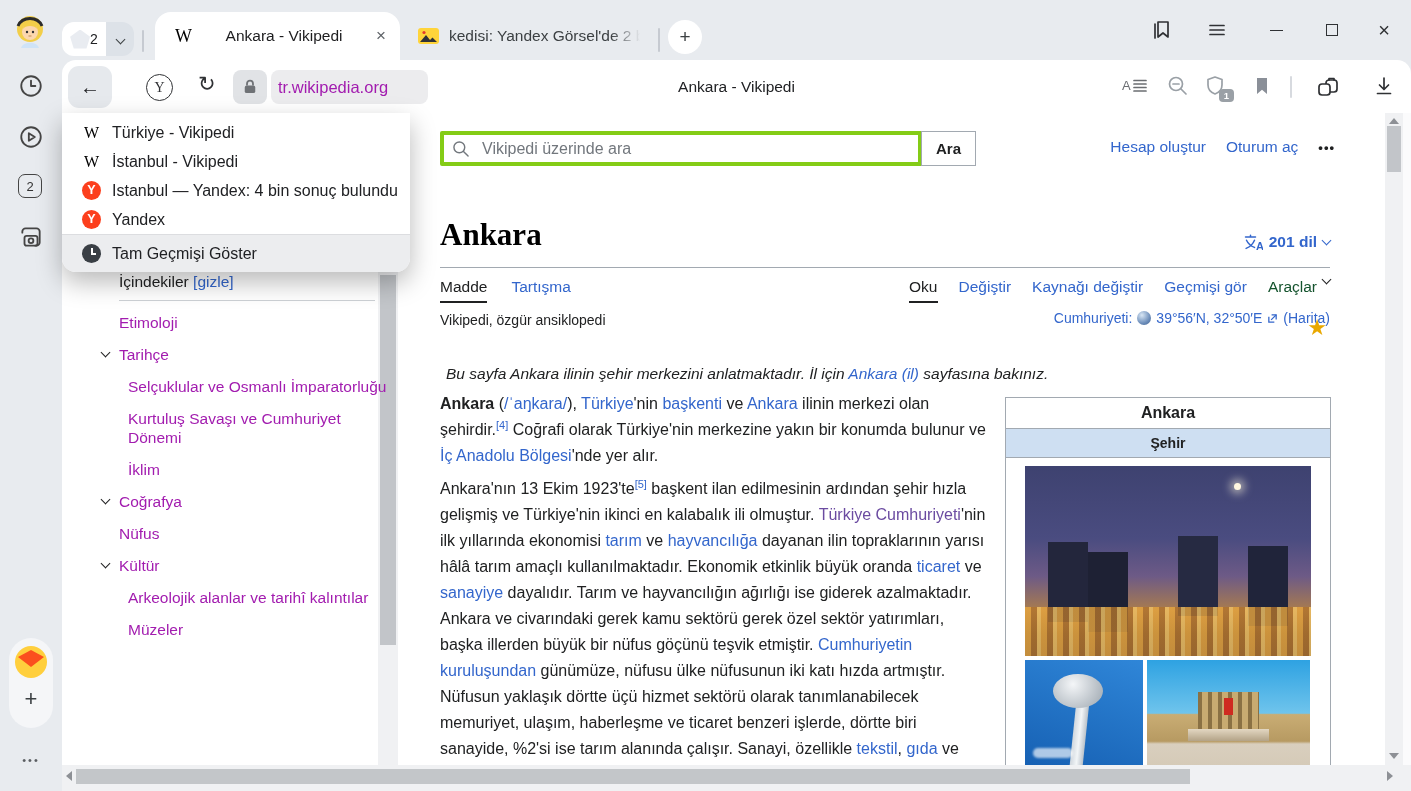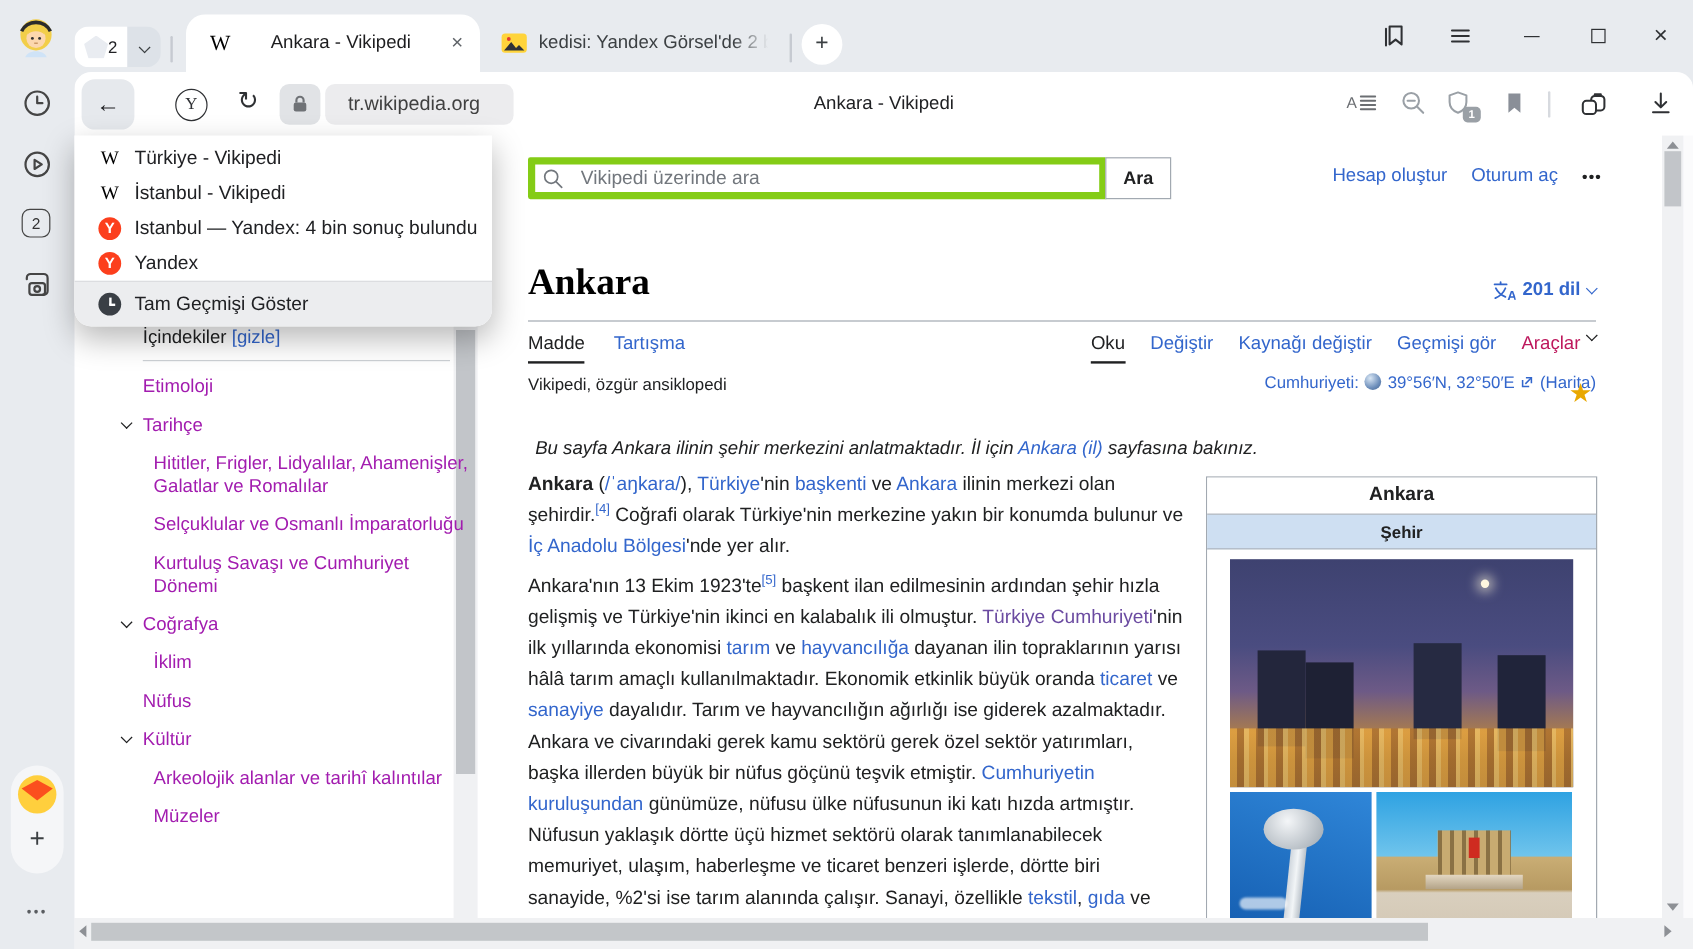--- a/index.html
+++ b/index.html
@@ -38,21 +38,21 @@
   #win-max i { display:block; width:12px; height:12px; border:1.7px solid #2f3134; }
   #win-close { font-size:20px; color:#2f3134; }
 
   
   #main { position:absolute; left:62px; top:60px; width:1349px; height:731px; background:#fff; border-radius:14px 14px 0 0; }
   #toolbar { position:absolute; left:0; top:0; width:100%; height:53px; }
   #back-btn { position:absolute; left:6px; top:6px; width:44px; height:42px; background:#e6e9ed; border-radius:11px; display:flex; align-items:center; justify-content:center; font-size:20px; color:#202124; cursor:pointer; }
   #ylogo { position:absolute; left:84px; top:14px; width:27px; height:27px; border:1.7px solid #2f3134; border-radius:50%; display:flex; align-items:center; justify-content:center; font-size:14px; color:#2f3134; font-family:"Liberation Serif",serif; cursor:pointer; }
   #reload { position:absolute; left:136px; top:12px; font-size:21px; color:#2f3134; cursor:pointer; }
   #lockchip { position:absolute; left:171px; top:10px; width:34px; height:34px; background:#e1e3e6; border-radius:8px; display:flex; align-items:center; justify-content:center; }
-  #urlpill { position:absolute; left:209px; top:10px; width:157px; height:34px; background:#ececee; border-radius:8px; font-size:16.5px; color:#404040; line-height:34px; padding-left:19px; }
+  #urlpill { position:absolute; left:209px; top:10px; width:157px; height:34px; background:#ececee; border-radius:8px; font-size:16.5px; color:#a21caf; line-height:34px; padding-left:7px; }
   #tb-title { position:absolute; left:0; right:0; top:0; height:53px; text-align:center; line-height:53px; font-size:15.5px; color:#202124; pointer-events:none; }
   .tb-ico { position:absolute; top:14px; cursor:pointer; }
   #shield-wrap { position:relative; }
   #shield-badge { position:absolute; right:-7px; bottom:-4px; width:15px; height:13px; background:#9aa0a6; border-radius:4px; color:#fff; font-size:9.5px; text-align:center; line-height:13px; font-weight:bold; }
 
   
   #vscroll { position:absolute; left:1323px; top:53px; width:18px; height:652px; background:#f0f1f3; }
   #vscroll .thumb { position:absolute; left:2px; top:13px; width:14px; height:46px; background:#c2c5c9; }
   #rstrip { position:absolute; left:1341px; top:53px; width:8px; height:652px; background:#fbfbfc; }
   #hscroll { position:absolute; left:0; top:705px; width:1349px; height:26px; background:#f0f1f3; }
@@ -72,39 +72,39 @@
 
   #toc { position:absolute; left:38px; top:160px; width:292px; font-size:15.5px; }
   .toc-h { padding-left:19px; color:#202122; }
   .toc-sep { border-top:1px solid #cdd1d5; margin:9px 0 12px 19px; width:256px; }
   .toc-item { line-height:19px; margin-bottom:13px; padding-left:19px; color:#a21caf; cursor:pointer; position:relative; }
   .toc-item.b { color:#202122; font-weight:bold; }
   .toc-item.sub { padding-left:28px; }
   .toc-chev { position:absolute; left:2px; top:4px; width:7px; height:7px; border-right:1.8px solid #202122; border-bottom:1.8px solid #202122; transform:rotate(45deg); }
 
   #searchbar { position:absolute; left:378px; top:18px; display:flex; }
-  #search-input { width:482px; height:35px; border:6px solid #84cc16; border-radius:2px 0 0 2px; padding:0 10px 0 38px; font-size:16px; color:#202122; font-family:"Liberation Sans",sans-serif; }
+  #search-input { width:482px; height:35px; border:4px solid #84cc16; border-radius:2px 0 0 2px; padding:0 10px 0 38px; font-size:16px; color:#202122; font-family:"Liberation Sans",sans-serif; }
   #search-input::placeholder { color:#72777d; }
   #search-mag { position:absolute; left:11px; top:8px; }
   #search-btn { width:55px; height:35px; border:1px solid #a2a9b1; margin-left:-1px; background:#fff; font-weight:bold; font-size:15px; color:#202122; font-family:"Liberation Sans",sans-serif; cursor:pointer; }
 
   #acct { position:absolute; right:50px; top:25px; display:flex; gap:20px; align-items:center; font-size:15.5px; }
   #acct-dots { color:#202122; font-size:13px; letter-spacing:1px; font-weight:bold; cursor:pointer; }
 
   #pg-title { position:absolute; left:378px; top:104px; font-family:"Liberation Serif", serif; font-size:31px; color:#000; }
   #lang-sel { position:absolute; right:55px; top:120px; display:flex; align-items:center; gap:6px; color:#3366cc; font-weight:bold; font-size:15.5px; cursor:pointer; }
   #lang-sel .chev { border-color:#3366cc; margin-top:-3px; }
   #title-hr { position:absolute; left:378px; right:55px; top:154px; border-top:1px solid #a2a9b1; }
 
   #pgtabs-l { position:absolute; left:378px; top:165px; display:flex; gap:24px; font-size:15.5px; }
   #pgtabs-r { position:absolute; right:55px; top:165px; display:flex; gap:21px; font-size:15.5px; align-items:center; }
   .ptab { cursor:pointer; }
   .ptab.on { color:#202122; position:relative; }
   .ptab.on::after { content:""; position:absolute; left:0; right:0; bottom:-7px; border-bottom:2.5px solid #202122; }
-  .ptab.plain { color:#be185d; display:flex; gap:6px; align-items:flex-start; }
+  .ptab.plain { color:#14532d; display:flex; gap:6px; align-items:flex-start; }
   .ptab.plain .chev { border-color:#202122; margin-top:-2px; }
 
   #tagline { position:absolute; left:378px; top:199px; font-size:14px; color:#202122; }
   #coords { position:absolute; right:55px; top:197px; display:flex; gap:5px; align-items:center; font-size:14px; color:#3366cc; }
   #globe { width:14px; height:14px; border-radius:50%; background:radial-gradient(circle at 35% 30%, #d8e6f4, #6e8fbb 60%, #3e5f8e); }
   #fa-star { position:absolute; right:58px; top:202px; font-size:22px; color:#e9a800; }
 
   #hatnote { position:absolute; left:384px; top:252px; width:860px; font-style:italic; font-size:15.5px; color:#202122; }
   .para { position:absolute; left:378px; width:549px; font-size:16px; line-height:26px; color:#202122; }
   .para sup { font-size:11px; line-height:0; }
@@ -305,25 +305,24 @@
       </div>
 
     <nav id="toc">
       <div class="toc-h">
         <span>İçindekiler</span>
         <span class="lnk">[gizle]</span>
       </div>
       <div class="toc-sep"></div>
       <div class="toc-item">Etimoloji</div>
       <div class="toc-item"><span class="toc-chev"></span><span>Tarihçe</span></div>
-      <div class="toc-item sub">Hititler, Frigler, Lidyalılar, Ahamenişler, Galatlar ve Romalılar</div>
       <div class="toc-item sub">Selçuklular ve Osmanlı İmparatorluğu</div>
       <div class="toc-item sub">Kurtuluş Savaşı ve Cumhuriyet Dönemi</div>
+      <div class="toc-item sub">İklim</div>
       <div class="toc-item"><span class="toc-chev"></span><span>Coğrafya</span></div>
-      <div class="toc-item sub">İklim</div>
       <div class="toc-item">Nüfus</div>
       <div class="toc-item"><span class="toc-chev"></span><span>Kültür</span></div>
       <div class="toc-item sub">Arkeolojik alanlar ve tarihî kalıntılar</div>
       <div class="toc-item sub">Müzeler</div>
     </nav>
 
     <div id="searchbar">
       <span id="search-mag">
         <svg class="ico" width="20" height="20" viewBox="0 0 24 24" style="stroke:#72777d;">
             <circle cx="10" cy="10" r="6.5"></circle>

